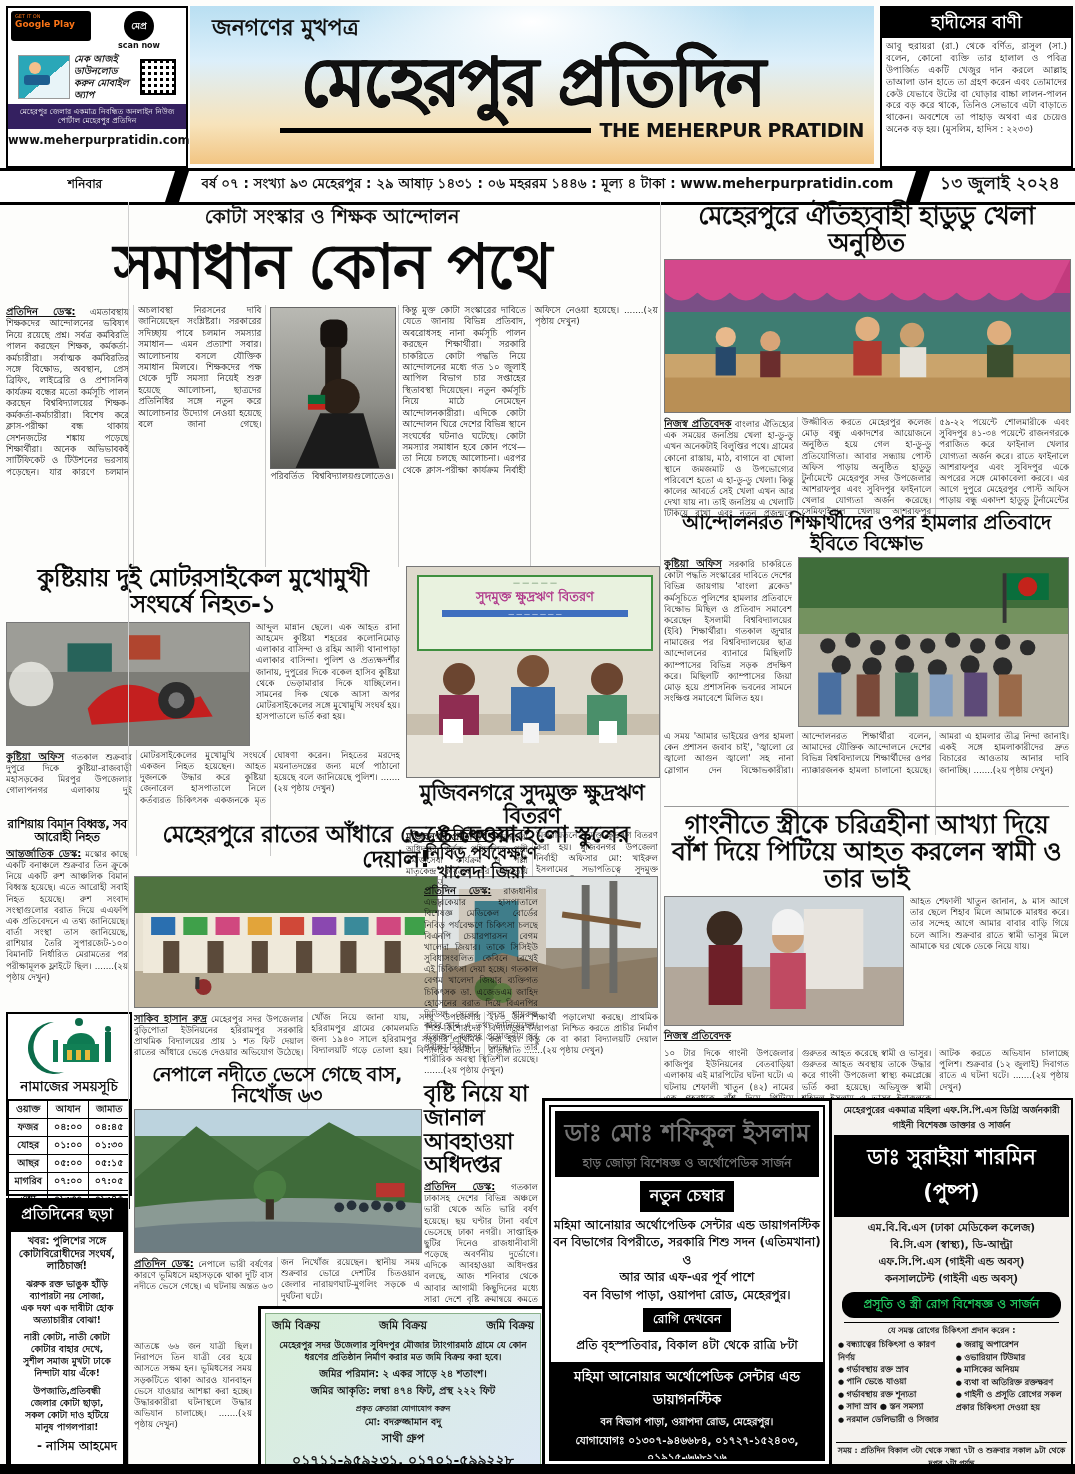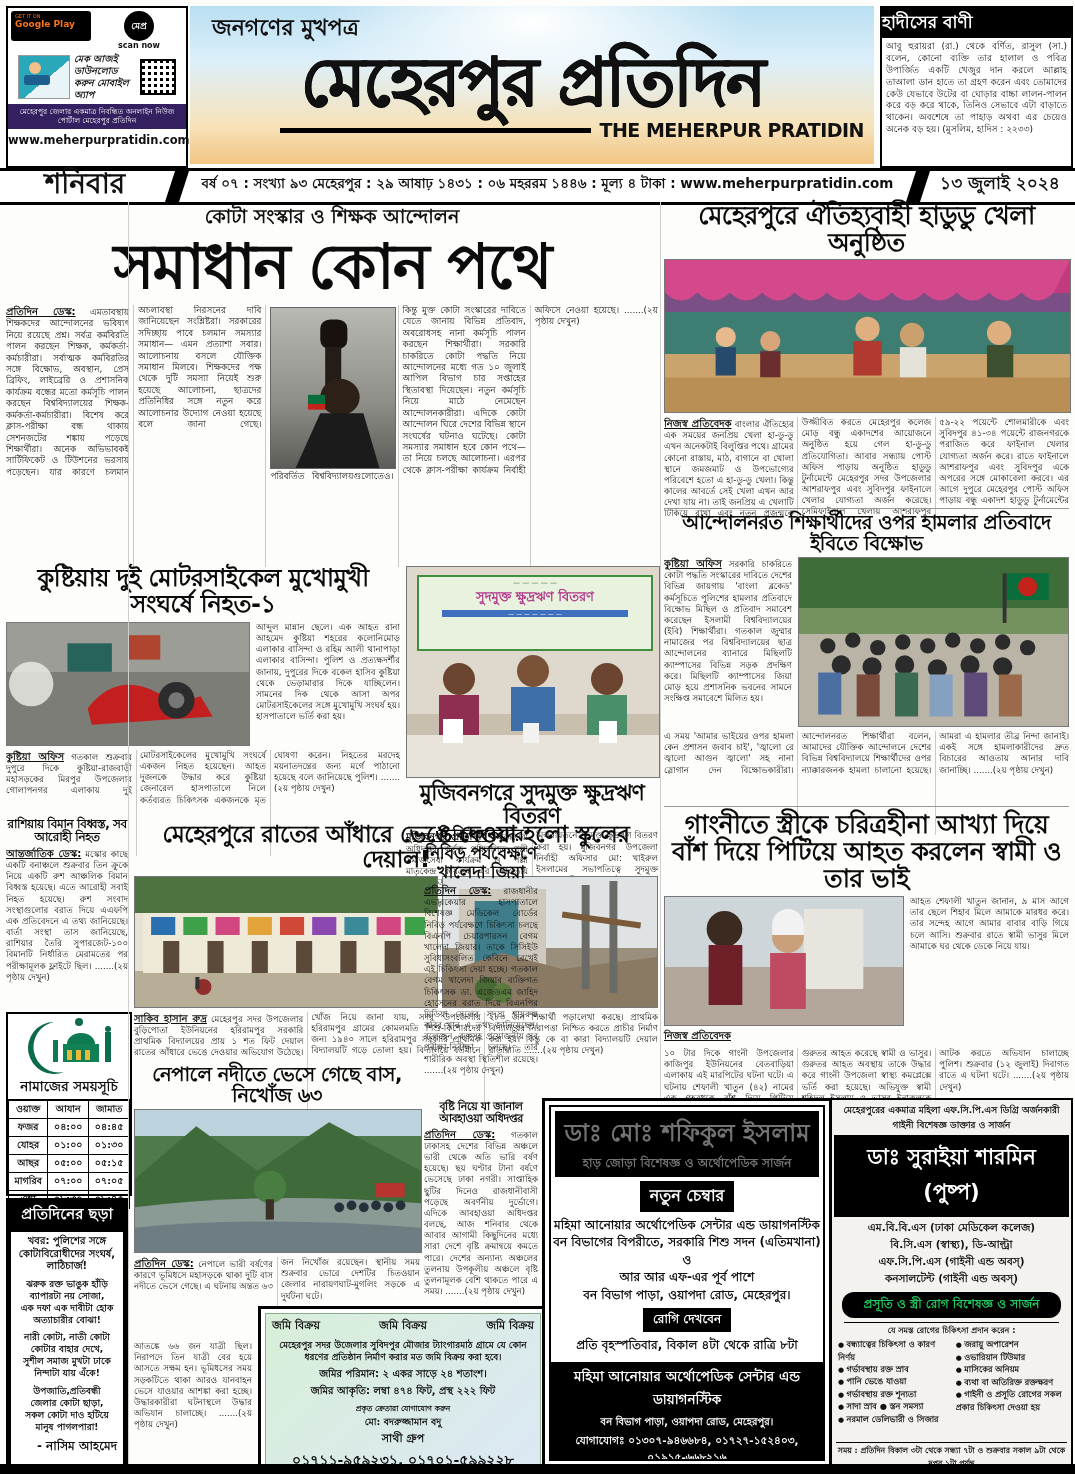--- a/index.html
+++ b/index.html
@@ -62,26 +62,26 @@
       linear-gradient(180deg,#b9dff2 0%,#dcEFfa 35%,#f7e3bb 75%,#f2c583 100%);">
     <div style="font-size:22px;font-weight:bold;padding:4px 0 0 22px;">জনগণের মুখপত্র</div>
     <div style="font-size:67px;font-weight:900;text-align:center;line-height:1.05;letter-spacing:-2px;text-shadow:1px 0 #000,0 1px #000;">মেহেরপুর প্রতিদিন</div>
     <div style="display:flex;align-items:center;gap:8px;padding:2px 10px 0 90px;">
       <div style="flex:1;height:5px;background:#000;"></div>
       <div style="font-size:19px;font-weight:900;letter-spacing:-0.5px;">THE MEHERPUR PRATIDIN</div>
     </div>
   </div>
 
   <div class="abs b2" style="left:880px;top:6px;width:189px;height:158px;background:#fff;">
-    <div style="background:#000;color:#fff;font-size:17px;font-weight:bold;text-align:left;padding:1px 0;">হাদীসের বাণী</div>
+    <div style="background:#000;color:#fff;font-size:17px;font-weight:bold;text-align:center;padding:1px 0;">হাদীসের বাণী</div>
     <div style="font-size:9px;line-height:1.32;text-align:justify;padding:3px 4px;">আবু হুরায়রা (রা.) থেকে বর্ণিত, রাসুল (সা.) বলেন, কোনো ব্যক্তি তার হালাল ও পবিত্র উপার্জিত একটি খেজুর দান করলে আল্লাহ তাআলা ডান হাতে তা গ্রহণ করেন এবং তোমাদের কেউ যেভাবে উটের বা ঘোড়ার বাচ্চা লালন-পালন করে বড় করে থাকে, তিনিও সেভাবে এটা বাড়াতে থাকেন। অবশেষে তা পাহাড় অথবা এর চেয়েও অনেক বড় হয়। (মুসলিম, হাদিস : ২২৩৩)</div>
   </div>
 
   <div class="abs" style="left:0;top:168px;width:1075px;height:31px;border-top:3px solid #000;border-bottom:3px solid #000;display:flex;align-items:stretch;background:#fff;">
-    <div style="width:170px;font-size:28px;font-weight:900;text-align:center;line-height:26px;">শনিবার</div>
+    <div style="width:170px;font-size:12px;font-weight:900;text-align:center;line-height:26px;">শনিবার</div>
     <div style="width:14px;background:#000;transform:skewX(-18deg);"></div>
     <div style="flex:1;font-size:13.5px;font-weight:900;text-align:center;line-height:25px;white-space:nowrap;overflow:hidden;">বর্ষ ০৭ : সংখ্যা ৯৩ মেহেরপুর : ২৯ আষাঢ় ১৪৩১ : ০৬ মহররম ১৪৪৬ : মূল্য ৪ টাকা : www.meherpurpratidin.com</div>
     <div style="width:14px;background:#000;transform:skewX(-18deg);"></div>
     <div style="width:150px;font-size:17px;font-weight:900;text-align:center;line-height:25px;">১৩ জুলাই ২০২৪</div>
   </div>
 
   <div class="abs" style="left:6px;top:202px;width:652px;">
     <div class="kicker" style="font-size:19px;">কোটা সংস্কার ও শিক্ষক আন্দোলন</div>
     <div class="headline" style="font-size:62px;text-align:center;font-weight:900;letter-spacing:-2px;">সমাধান কোন পথে</div>
     <div class="body-txt cols5" style="height:262px;margin-top:4px;font-size:8.8px;">
@@ -410,21 +410,21 @@
     <div class="body-txt cols2" style="height:84px;margin-top:4px;font-size:8.6px;">
       <span class="byline">প্রতিদিন ডেস্ক:</span>
       <span>নেপালে ভারী বর্ষণের কারণে ভূমিধসে মহাসড়কে থাকা দুটি বাস নদীতে ভেসে গেছে। এ ঘটনায় অন্তত ৬৩ জন নিখোঁজ রয়েছেন। স্থানীয় সময় শুক্রবার ভোরে দেশটির চিতওয়ান জেলার নারায়ণঘাট-মুগলিং সড়কে এ দুর্ঘটনা ঘটে।</span>
     </div>
     <div class="body-txt" style="width:118px;height:158px;font-size:8.6px;">
       <span>আতঙ্কে ৬৬ জন যাত্রী ছিল। নিরাপদে তিন যাত্রী বের হয়ে আসতে সক্ষম হন। ভূমিধসের সময় সড়কটিতে থাকা আরও যানবাহন ভেসে যাওয়ার আশঙ্কা করা হচ্ছে। উদ্ধারকারীরা ঘটনাস্থলে উদ্ধার অভিযান চালাচ্ছে। .......(২য় পৃষ্ঠায় দেখুন)</span>
     </div>
   </div>
 
   <div class="abs" style="left:424px;top:1082px;width:114px;">
-    <div class="headline" style="font-size:11px;text-align:center;margin-top:19px;">বৃষ্টি নিয়ে যা জানাল আবহাওয়া অধিদপ্তর</div>
+    <div class="headline" style="font-size:22px;text-align:left;">বৃষ্টি নিয়ে যা জানাল আবহাওয়া অধিদপ্তর</div>
     <div class="body-txt" style="height:186px;margin-top:3px;font-size:8.6px;">
       <span class="byline">প্রতিদিন ডেস্ক:</span>
       <span>গতকাল ঢাকাসহ দেশের বিভিন্ন অঞ্চলে ভারী থেকে অতি ভারি বর্ষণ হয়েছে। ছয় ঘণ্টার টানা বর্ষণে ভেসেছে ঢাকা নগরী। সাপ্তাহিক ছুটির দিনেও রাজধানীবাসী পড়েছে অবর্ণনীয় দুর্ভোগে। এদিকে আবহাওয়া অধিদপ্তর বলছে, আজ শনিবার থেকে আবার আগামী কিছুদিনের মধ্যে সারা দেশে বৃষ্টি ক্রমান্বয়ে কমতে পারে। দেশের অন্যান্য অঞ্চলের তুলনায় উপকূলীয় অঞ্চলে বৃষ্টি তুলনামূলক বেশি থাকতে পারে এ সময়। .......(২য় পৃষ্ঠায় দেখুন)</span>
     </div>
   </div>
 
   <div class="abs b3" style="left:258px;top:1306px;width:276px;height:156px;background:#fff;padding:4px;">
     <div style="width:100%;height:100%;background:linear-gradient(135deg,#d8efd8 0%,#dce8f5 100%);border:1px solid #8ab08a;box-sizing:border-box;padding:3px 6px;">
       <div style="display:flex;justify-content:space-between;font-size:11px;font-weight:900;">
         <span>জমি বিক্রয়</span>

